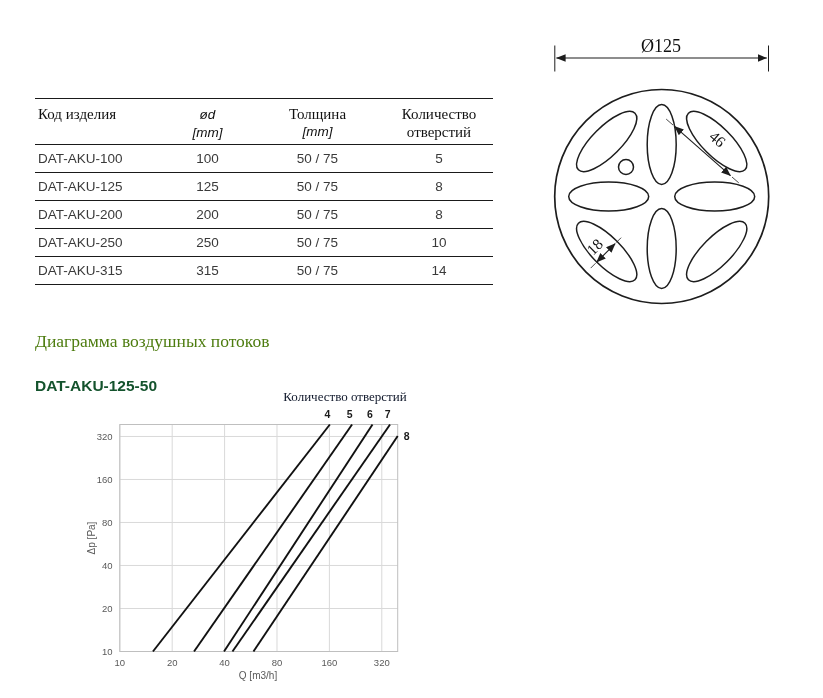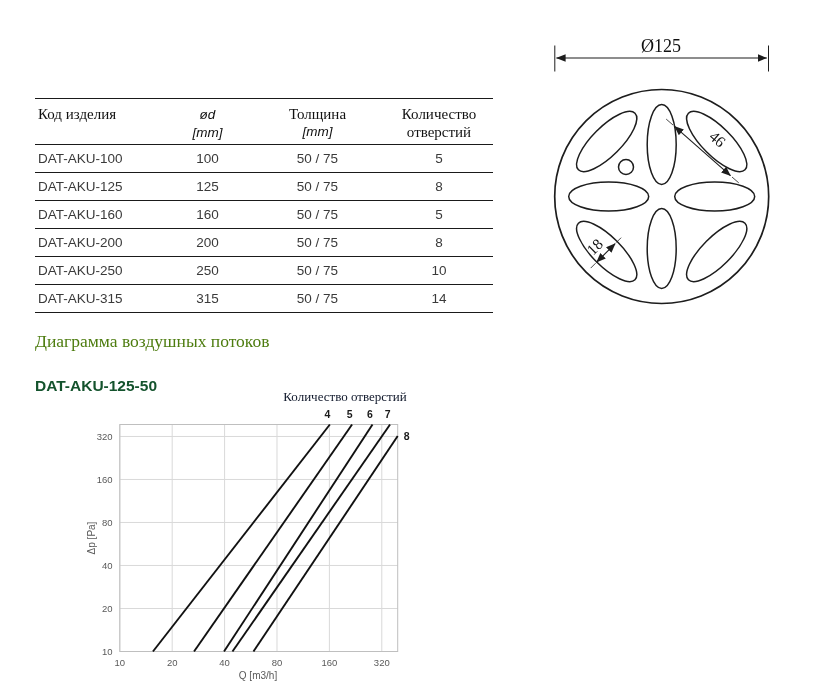--- a/index.html
+++ b/index.html
@@ -71,26 +71,20 @@
         <td class="c1">DAT-AKU-100</td>
         <td class="c2">100</td>
         <td class="c3">50 / 75</td>
         <td class="c4">5</td>
       </tr>
       <tr>
         <td class="c1">DAT-AKU-125</td>
         <td class="c2">125</td>
         <td class="c3">50 / 75</td>
         <td class="c4">8</td>
-      </tr>
-      <tr>
-        <td class="c1">DAT-AKU-160</td>
-        <td class="c2">160</td>
-        <td class="c3">50 / 75</td>
-        <td class="c4">5</td>
       </tr>
       <tr>
         <td class="c1">DAT-AKU-200</td>
         <td class="c2">200</td>
         <td class="c3">50 / 75</td>
         <td class="c4">8</td>
       </tr>
       <tr>
         <td class="c1">DAT-AKU-250</td>
         <td class="c2">250</td>

